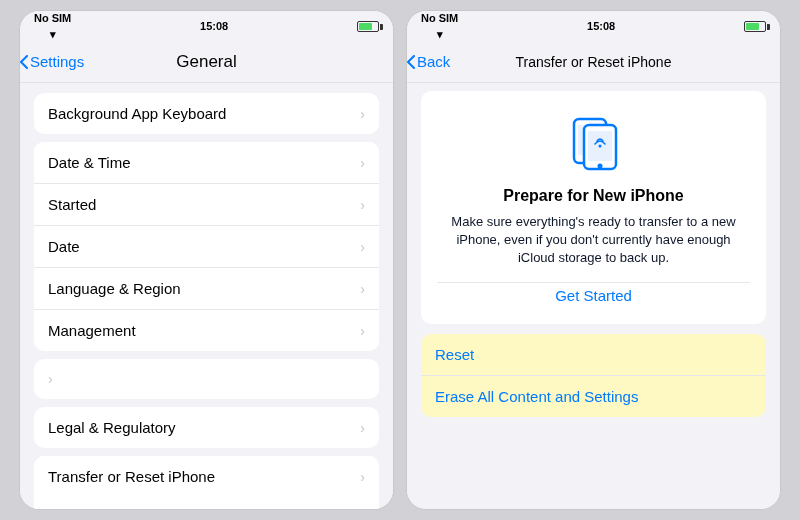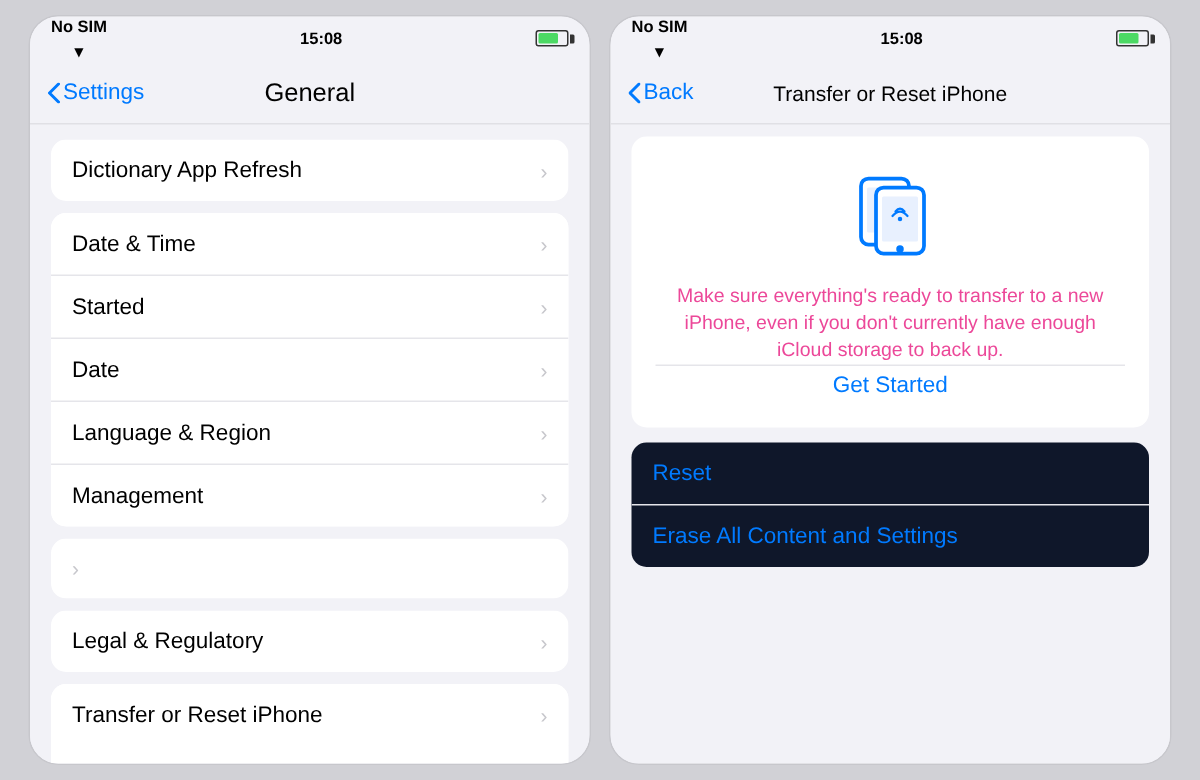--- a/index.html
+++ b/index.html
@@ -77,21 +77,21 @@
       flex-shrink: 0;
       border-bottom: 1px solid #e0e0e5;
     }
     .nav-title {
       font-size: 17px;
       font-weight: 400;
       color: #000;
     }
     .nav-back {
       position: absolute;
-      left: 12px;
+      left: 0;
       display: flex;
       align-items: center;
       color: #007aff;
       font-size: 15px;
       cursor: pointer;
     }
     .nav-back svg { margin-right: 2px; }
 
     
     .content {
@@ -147,35 +147,36 @@
       margin-bottom: 12px;
     }
     .prepare-title {
       font-size: 16px;
       font-weight: 600;
       color: #000;
       margin-bottom: 8px;
     }
     .prepare-desc {
       font-size: 13px;
-      color: #ec4899;
+      color: #0f172a;
       line-height: 1.4;
+      margin-bottom: 14px;
     }
     .get-started-btn {
       color: #007aff;
       font-size: 15px;
       border-top: 1px solid #e5e5ea;
       padding-top: 4px;
       cursor: pointer;
       width: 100%;
       text-align: center;
     }
 
     .reset-section {
-      background: #0f172a;
+      background: #fef9c3;
       margin: 0 14px;
       border-radius: 10px;
       overflow: hidden;
     }
     .reset-item {
       display: flex;
       align-items: center;
       padding: 12px 14px;
       border-bottom: 1px solid #e5e5ea;
       cursor: pointer;
@@ -216,21 +217,21 @@
         </svg>
       <span>Settings</span>
     </div>
     <span class="nav-title">General</span>
   </div>
 
   <div class="content">
 
     <div class="list-section" style="margin-top:10px;">
       <div class="list-item">
-        <span class="list-item-text">Dictionary App Refresh</span>
+        <span class="list-item-text">Background App Keyboard</span>
         <span class="chevron">›</span>
       </div>
     </div>
 
     <div class="list-section">
       <div class="list-item">
         <span class="list-item-text">Date &amp; Time</span>
         <span class="chevron">›</span>
       </div>
       <div class="list-item">
@@ -321,20 +322,21 @@
 
           <rect x="30" y="14" width="32" height="44" rx="5" ry="5" fill="white" stroke="#007aff" stroke-width="2.5"></rect>
           <rect x="34" y="20" width="24" height="30" rx="1" fill="#e8f0fe"></rect>
           <circle cx="46" cy="55" r="2.5" fill="#007aff"></circle>
 
           <path d="M43 30 Q46 26 49 30" stroke="#007aff" stroke-width="1.5" fill="none" stroke-linecap="round"></path>
           <path d="M41 33 Q46 27 51 33" stroke="#007aff" stroke-width="1.5" fill="none" stroke-linecap="round"></path>
           <circle cx="46" cy="35" r="1.5" fill="#007aff"></circle>
         </svg>
       </div>
+      <div class="prepare-title">Prepare for New iPhone</div>
       <div class="prepare-desc">Make sure everything's ready to transfer to a new iPhone, even if you don't currently have enough iCloud storage to back up.</div>
       <div class="get-started-btn">Get Started</div>
     </div>
 
     <div class="reset-section" style="position:relative;">
       <div class="reset-item">
         <span class="reset-item-text">Reset</span>
       </div>
       <div class="reset-item" style="position:relative;">
         <span class="reset-item-text">Erase All Content and Settings</span>

